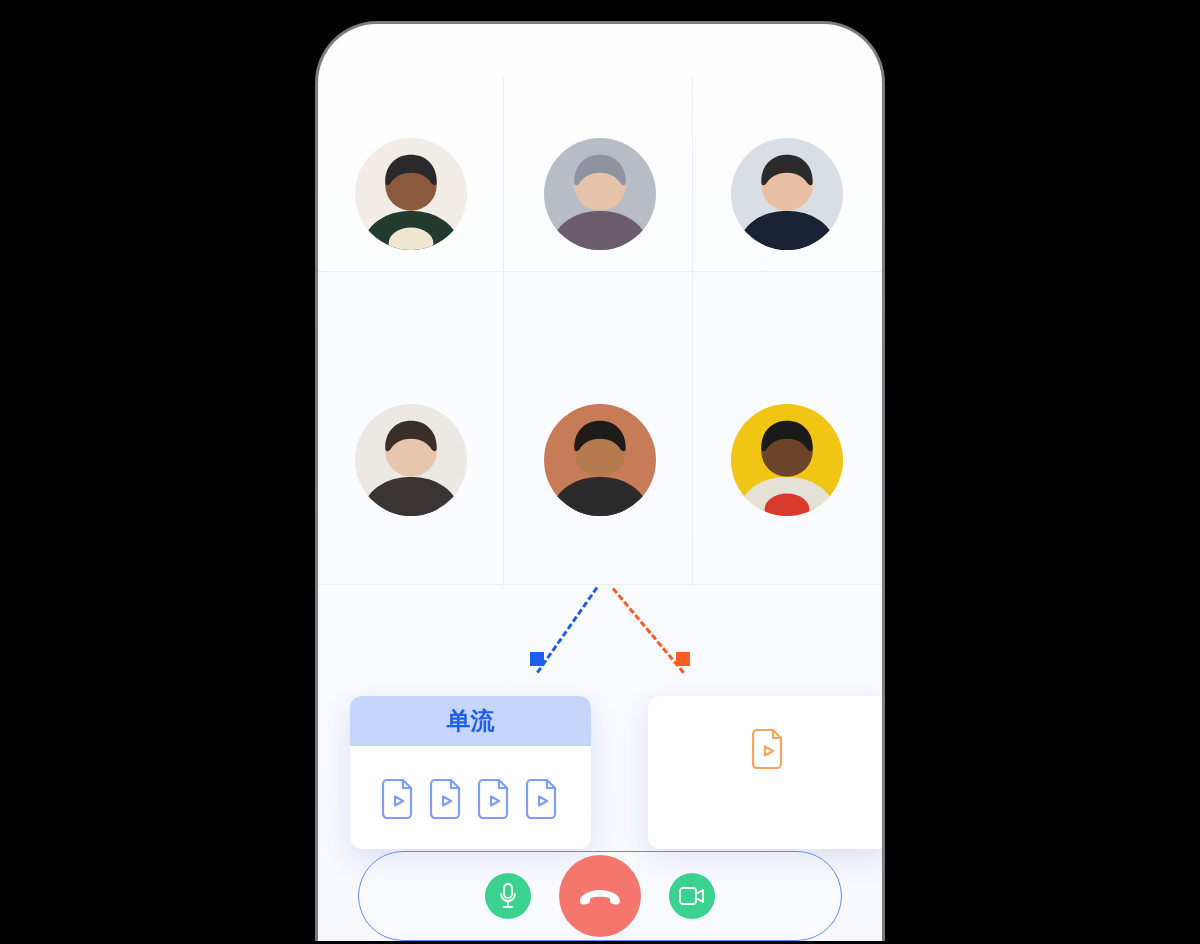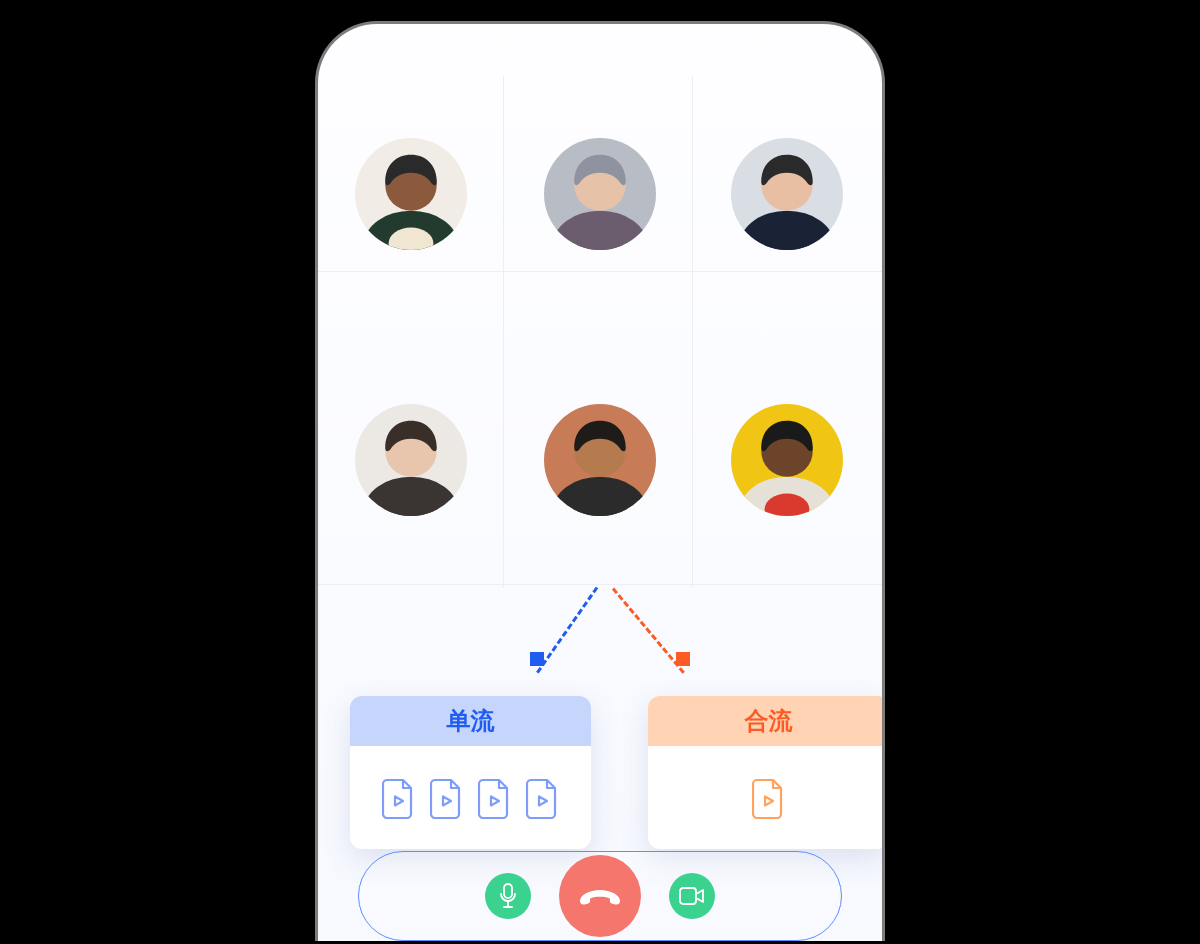--- a/index.html
+++ b/index.html
@@ -195,21 +195,20 @@
     <svg viewBox="0 0 34 42" fill="none">
       <path d="M5 3h16l8 8v26a4 4 0 0 1-4 4H5a4 4 0 0 1-4-4V7a4 4 0 0 1 4-4Z" stroke="#7d9df8" stroke-width="2.2" stroke-linejoin="round"></path>
       <path d="M21 3v8h8" stroke="#7d9df8" stroke-width="2.2" stroke-linejoin="round"></path>
       <path d="M13 19.5v9l8-4.5-8-4.5Z" stroke="#7d9df8" stroke-width="2.2" stroke-linejoin="round"></path>
     </svg>
         </span>
       </div>
   </div>
 
   <div class="card card-orange">
-    <div class="card-header">合流</div>
     <div class="card-body" id="merge-icons">
         <span class="vicon">
     <svg viewBox="0 0 34 42" fill="none">
       <path d="M5 3h16l8 8v26a4 4 0 0 1-4 4H5a4 4 0 0 1-4-4V7a4 4 0 0 1 4-4Z" stroke="#ffa25e" stroke-width="2.2" stroke-linejoin="round"></path>
       <path d="M21 3v8h8" stroke="#ffa25e" stroke-width="2.2" stroke-linejoin="round"></path>
       <path d="M13 19.5v9l8-4.5-8-4.5Z" stroke="#ffa25e" stroke-width="2.2" stroke-linejoin="round"></path>
     </svg>
         </span>
       </div>
   </div>

